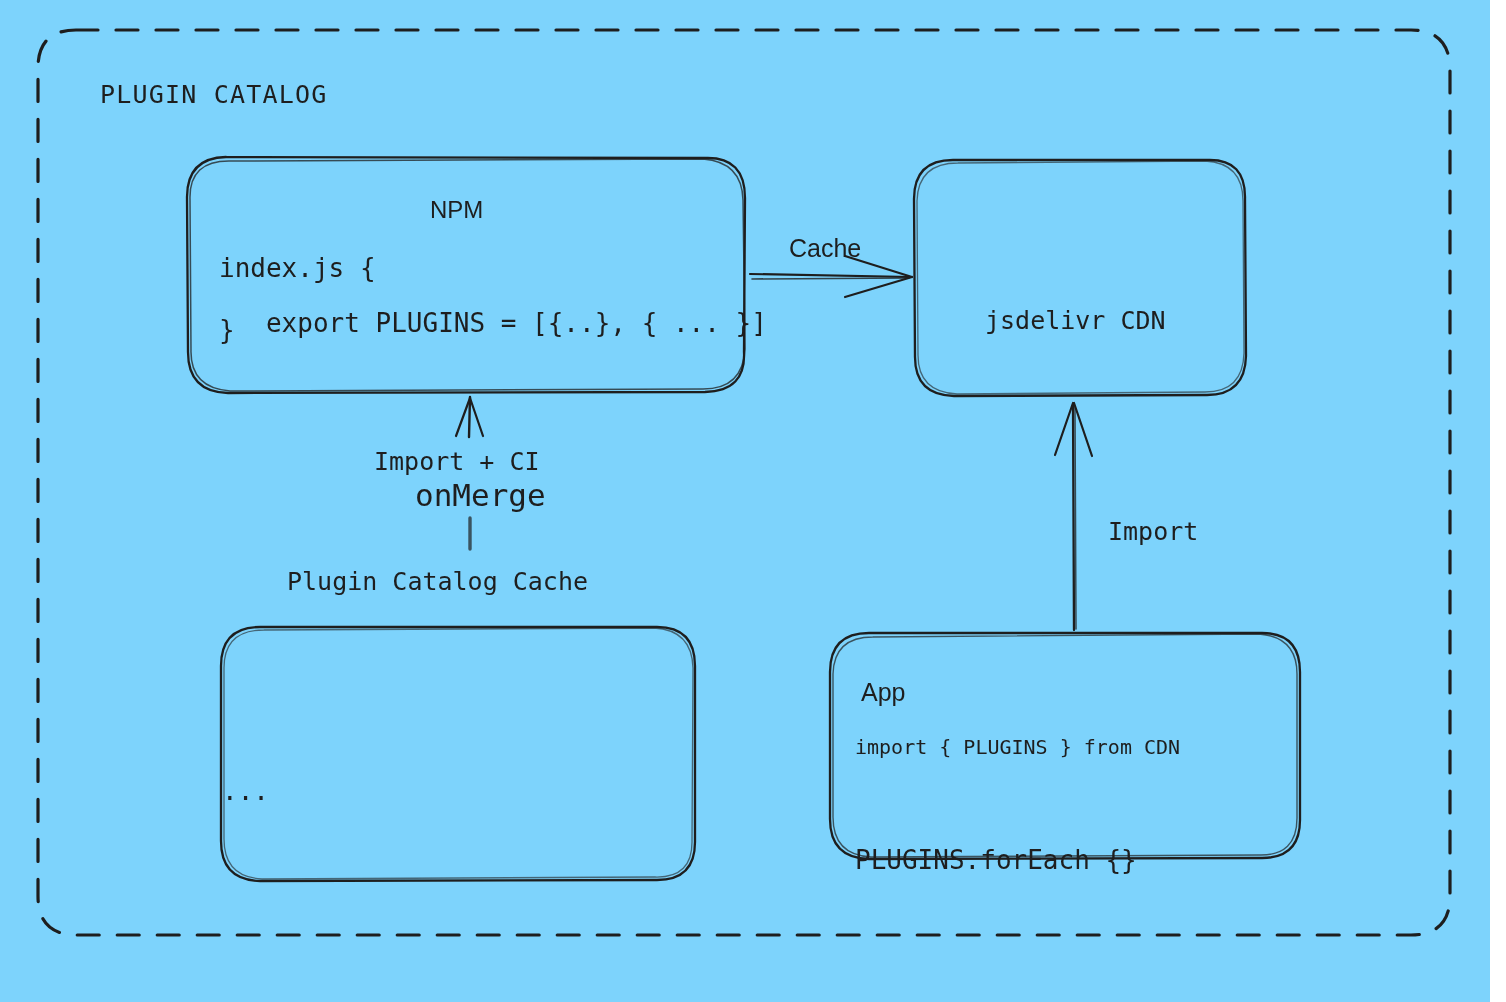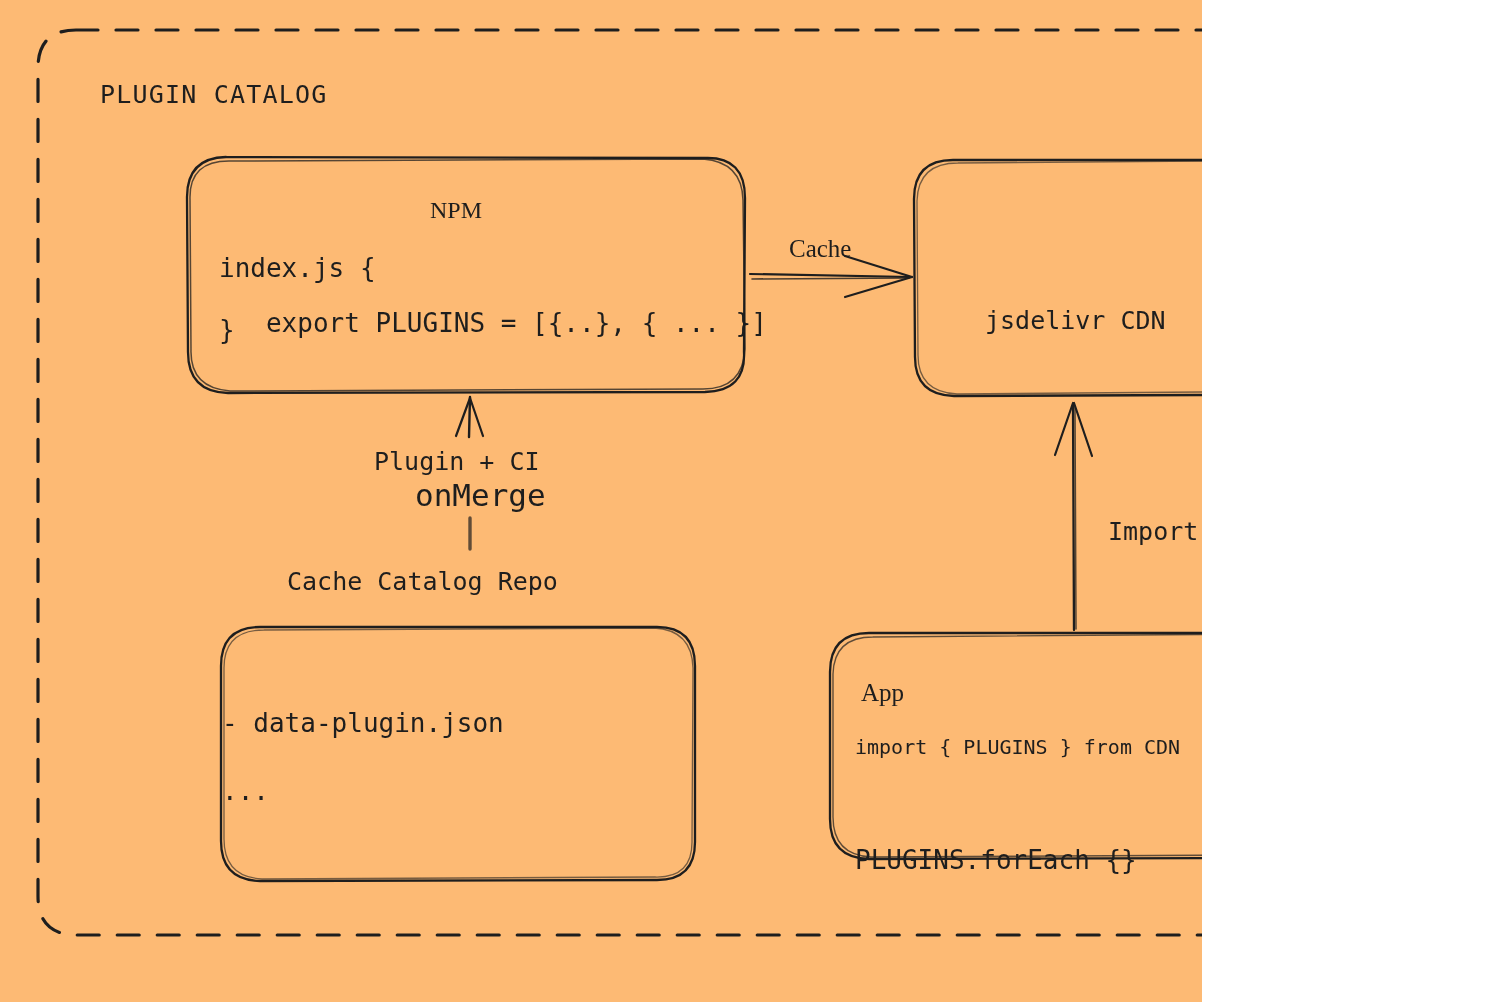--- a/index.html
+++ b/index.html
@@ -6,44 +6,44 @@
   html, body {
     margin: 0;
     padding: 0;
     background: #ffffff;
   }
   body {
     font-family: "DejaVu Sans Mono", monospace;
   }
   #canvas {
     position: relative;
-    width: 1202px;
+    width: 1490px;
     height: 1002px;
-    background: #fdba74;
+    background: #7dd3fc;
     overflow: hidden;
   }
   svg.sketch {
     position: absolute;
     left: 0;
     top: 0;
     width: 1506px;
     height: 1002px;
     pointer-events: none;
   }
   .lbl {
     position: absolute;
     color: #1e1e1e;
     white-space: pre;
     line-height: 1.0;
   }
   .mono {
     font-family: "DejaVu Sans Mono", "Liberation Mono", monospace;
   }
   .sans {
-    font-family: Liberation Serif, serif;
+    font-family: Liberation Sans, sans-serif;
   }
 
   
   #frame-title      { left: 100px; top: 82px;  font-size: 25px; letter-spacing: 1.2px; }
 
   #npm-title        { left: 430px; top: 198px; font-size: 24px; }
   #npm-code-1       { left: 219px; top: 255px; font-size: 26px; }
   #npm-code-2       { left: 219px; top: 286px; font-size: 26px; margin-top: 24px; }
   #npm-code-3       { left: 219px; top: 317px; font-size: 26px; }
 
@@ -116,25 +116,24 @@
   <div class="lbl mono" id="frame-title">PLUGIN CATALOG</div>
 
   <div class="lbl sans" id="npm-title">NPM</div>
   <div class="lbl mono" id="npm-code-1">index.js {</div>
   <div class="lbl mono" id="npm-code-2">   export PLUGINS = [{..}, { ... }]</div>
   <div class="lbl mono" id="npm-code-3">}</div>
 
   <div class="lbl mono" id="cdn-title">jsdelivr CDN</div>
 
   <div class="lbl sans" id="cache-label">Cache</div>
-  <div class="lbl mono" id="edge-label-1">Plugin + CI</div>
+  <div class="lbl mono" id="edge-label-1">Import + CI</div>
   <div class="lbl mono" id="edge-label-2">onMerge</div>
   <div class="lbl mono" id="import-label">Import</div>
 
-  <div class="lbl mono" id="repo-title">Cache Catalog Repo</div>
-  <div class="lbl mono" id="repo-line-1">- data-plugin.json</div>
+  <div class="lbl mono" id="repo-title">Plugin Catalog Cache</div>
   <div class="lbl mono" id="repo-line-3">...</div>
 
   <div class="lbl sans" id="app-title">App</div>
   <div class="lbl mono" id="app-line-1">import { PLUGINS } from CDN</div>
   <div class="lbl mono" id="app-line-2">PLUGINS.forEach {}</div>
 
 </div>
 
 </body></html>

